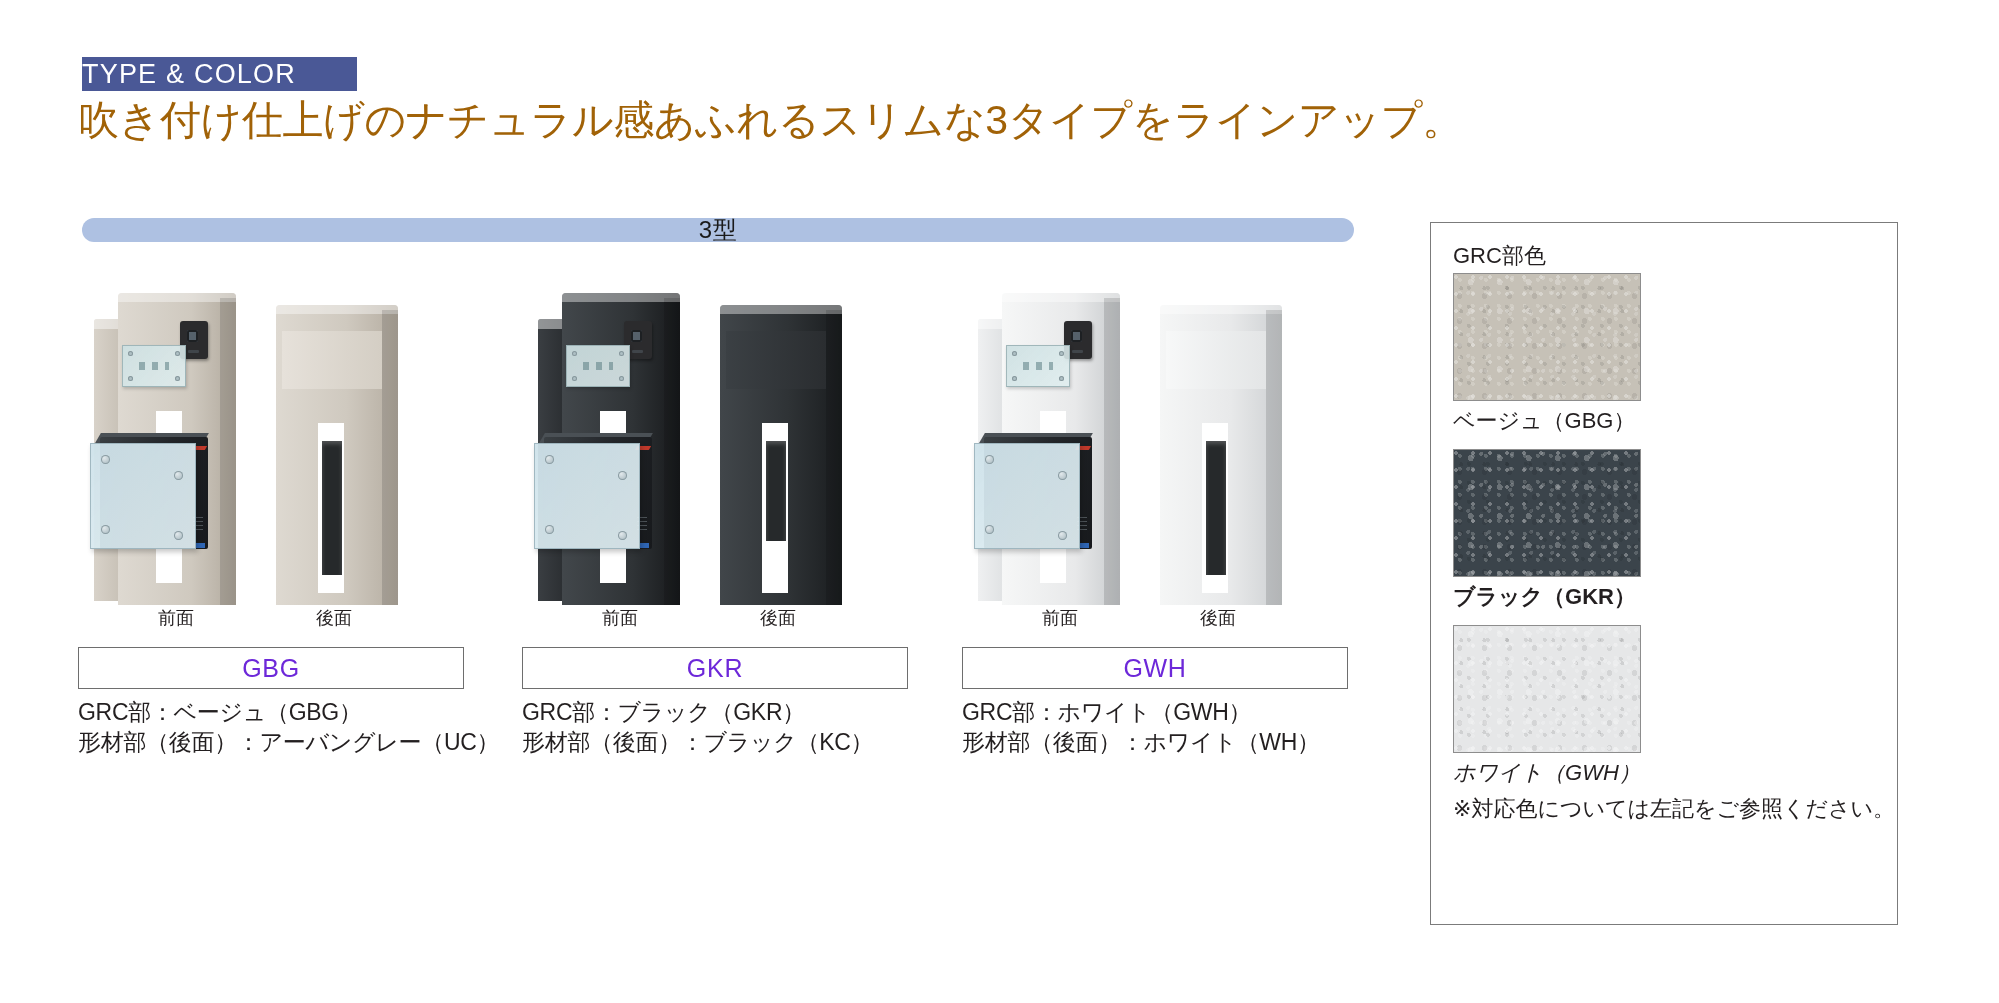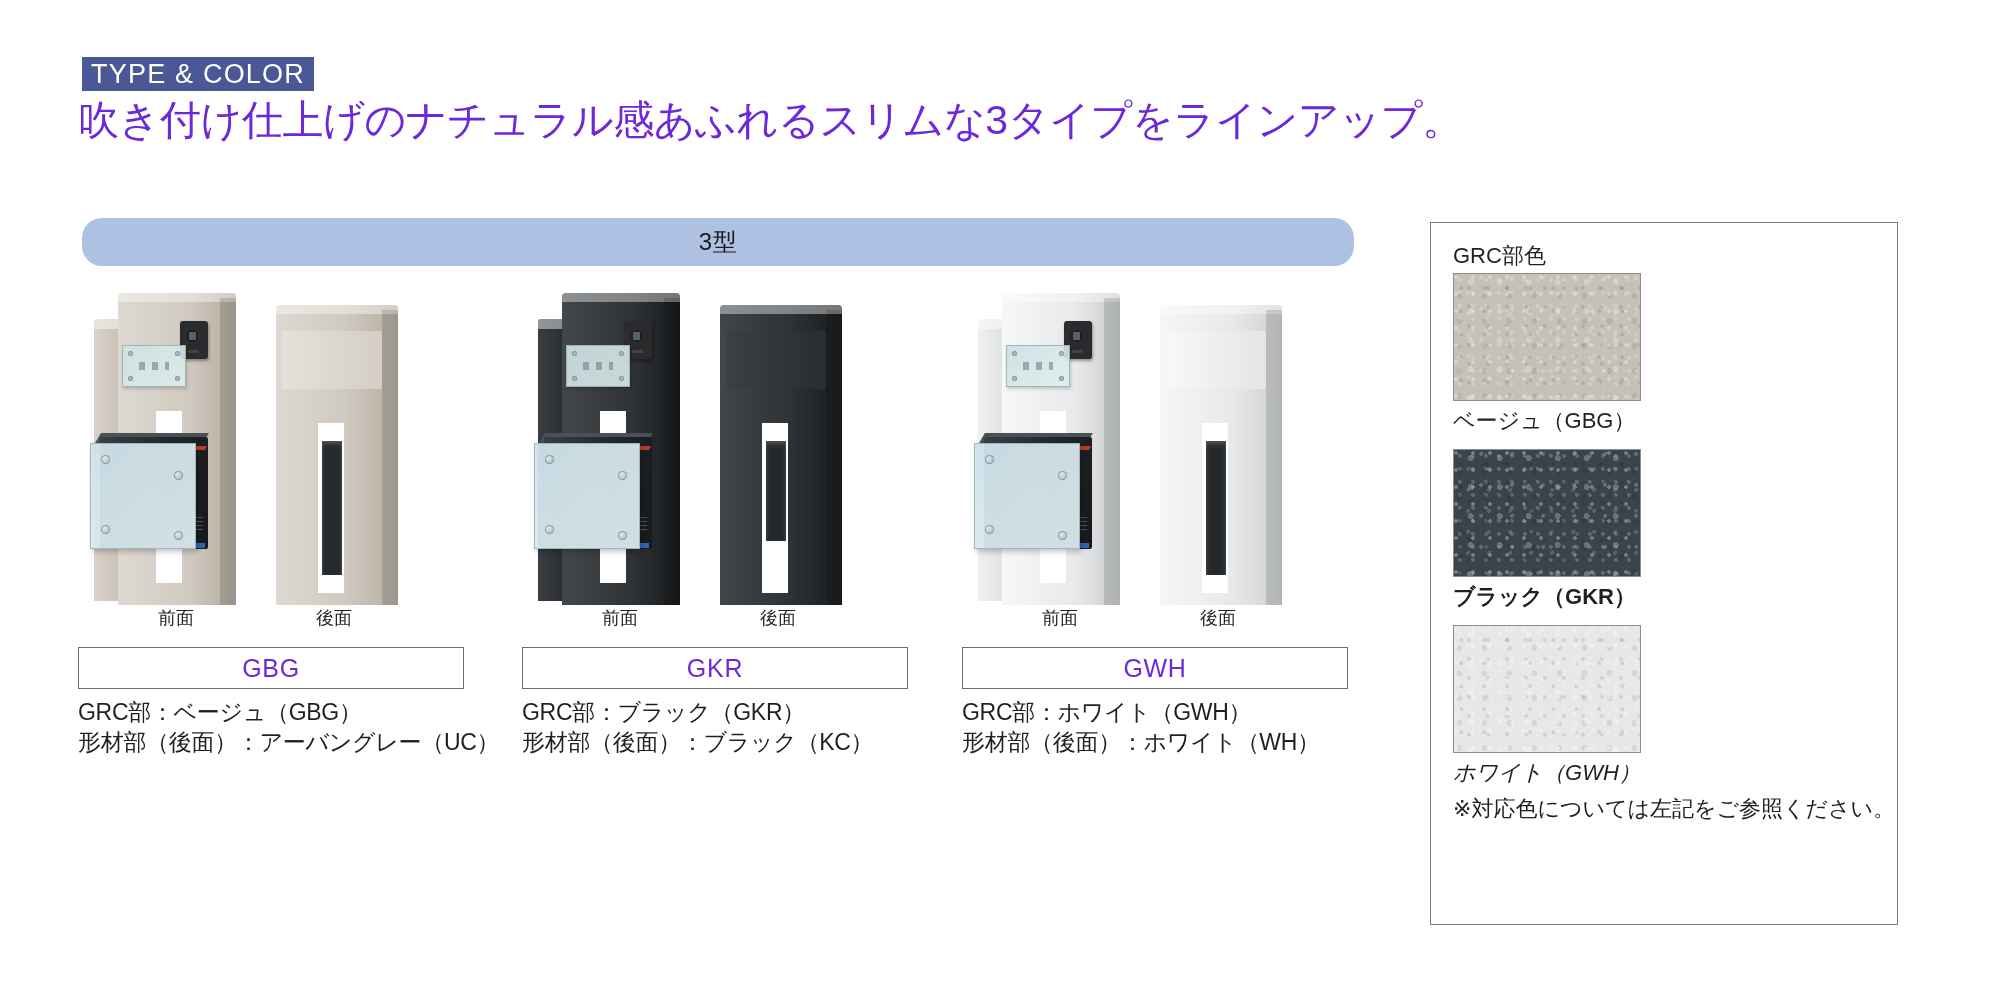--- a/index.html
+++ b/index.html
@@ -15,54 +15,53 @@
     font-family: "Liberation Sans", "DejaVu Sans", sans-serif;
     color: #231f20;
     overflow: hidden;
   }
 
   
   #section-tag {
     position: absolute;
     left: 82px;
     top: 57px;
-    width: 232px;
+    width: 275px;
     height: 34px;
     background: #4a5896;
     display: flex;
     align-items: center;
-    justify-content: center;
   }
   #section-tag .tag-text {
     color: #ffffff;
     font-size: 27px;
     letter-spacing: 1.2px;
     line-height: 1;
     font-weight: 400;
   }
 
   #page-headline {
     position: absolute;
     left: 78px;
     top: 98px;
     font-size: 41px;
     line-height: 1.12;
     letter-spacing: -0.5px;
-    color: #6d28d9;
+    color: #a16207;
     white-space: nowrap;
     font-weight: 400;
   }
 
   
   #type-banner {
     position: absolute;
     left: 82px;
     top: 218px;
     width: 1272px;
-    height: 48px;
+    height: 24px;
     background: #aec1e2;
     border-radius: 20px;
     display: flex;
     align-items: center;
     justify-content: center;
   }
   #type-banner .banner-text {
     font-size: 24px;
     color: #1a1a1a;
     letter-spacing: 0.5px;

